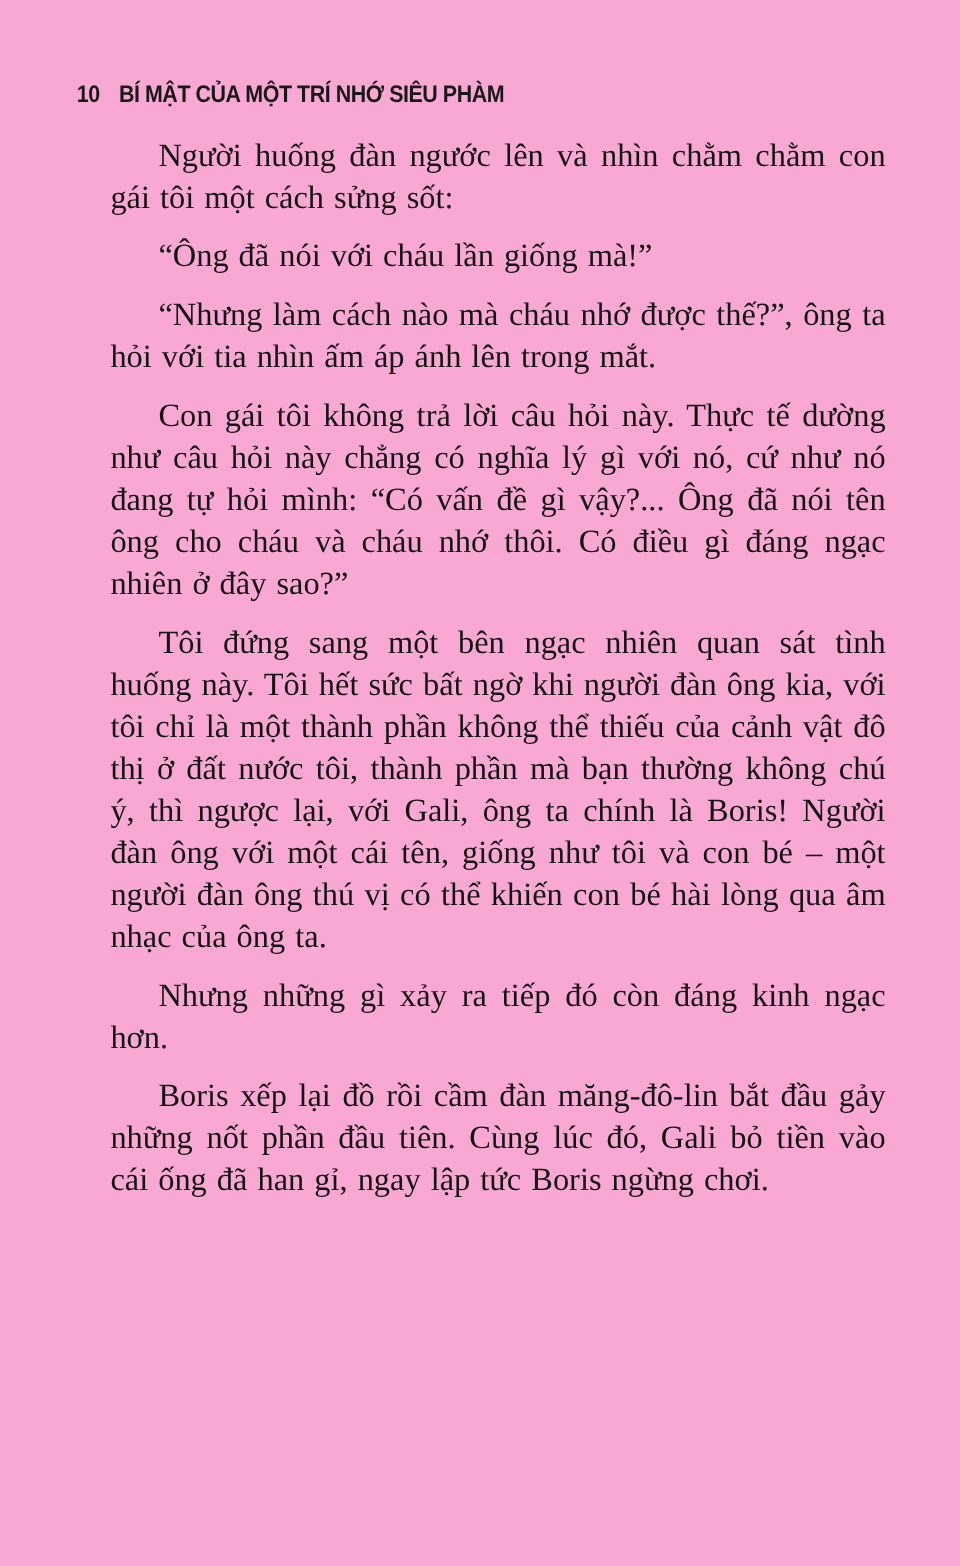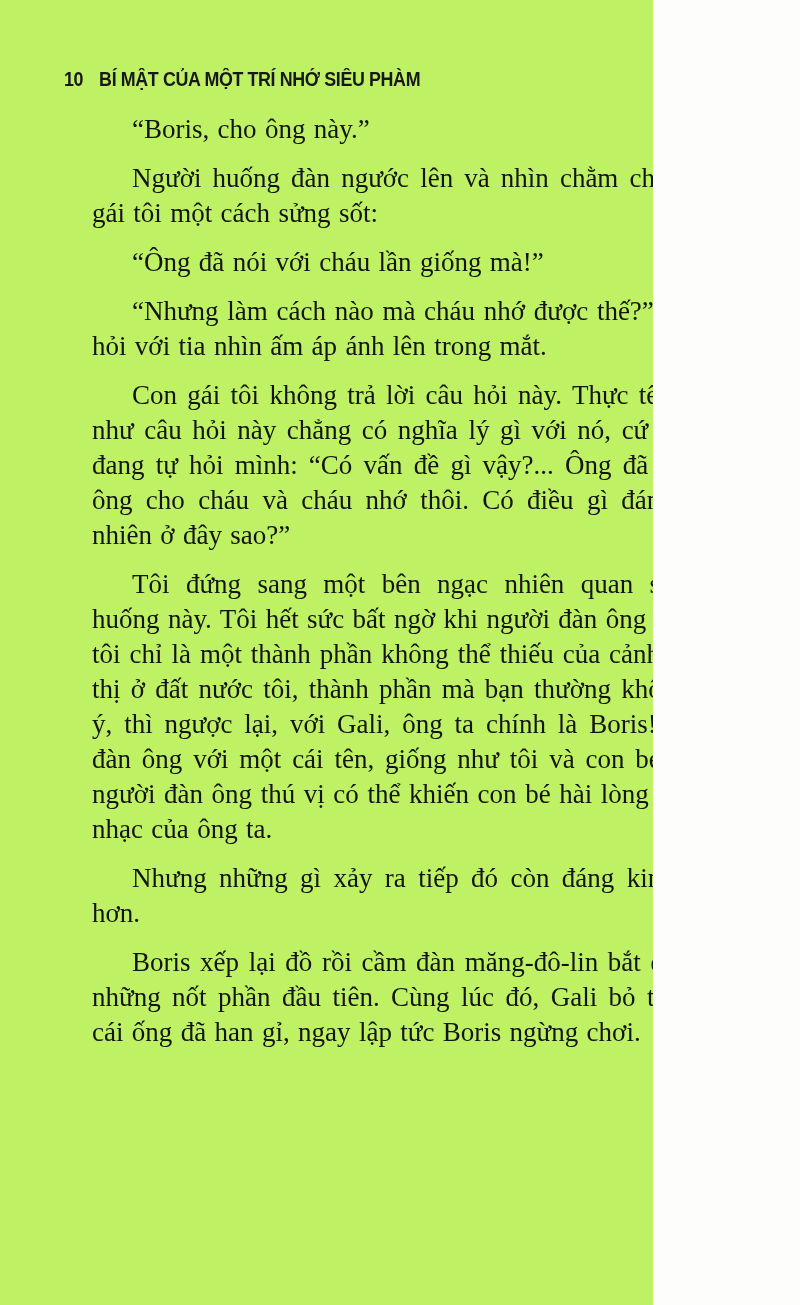--- a/index.html
+++ b/index.html
@@ -8,23 +8,23 @@
   }
   body {
     width: 800px;
     height: 1305px;
     background: #fdfdfb;
     color: #151515;
     font-family: "Liberation Serif", serif;
   }
   .page {
     position: relative;
-    width: 653px;
+    width: 800px;
     height: 1305px;
-    background: #bef264;
+    background: #f9a8d4;
     overflow: hidden;
   }
   .running-header {
     position: absolute;
     top: 68px;
     left: 64px;
     display: flex;
     align-items: baseline;
     gap: 17px;
     font-family: "Liberation Sans", sans-serif;
@@ -59,21 +59,20 @@
 <body>
 
 <div class="page">
 
   <header class="running-header">
     <span>10</span>
     <span>BÍ MẬT CỦA MỘT TRÍ NHỚ SIÊU PHÀM</span>
   </header>
 
   <main class="body-text">
-    <p>“Boris, cho ông này.”</p>
     <p>Người huống đàn ngước lên và nhìn chằm chằm con gái tôi một cách sửng sốt:</p>
     <p>“Ông đã nói với cháu lần giống mà!”</p>
     <p>“Nhưng làm cách nào mà cháu nhớ được thế?”, ông ta hỏi với tia nhìn ấm áp ánh lên trong mắt.</p>
     <p>Con gái tôi không trả lời câu hỏi này. Thực tế dường như câu hỏi này chẳng có nghĩa lý gì với nó, cứ như nó đang tự hỏi mình: “Có vấn đề gì vậy?... Ông đã nói tên ông cho cháu và cháu nhớ thôi. Có điều gì đáng ngạc nhiên ở đây sao?”</p>
     <p>Tôi đứng sang một bên ngạc nhiên quan sát tình huống này. Tôi hết sức bất ngờ khi người đàn ông kia, với tôi chỉ là một thành phần không thể thiếu của cảnh vật đô thị ở đất nước tôi, thành phần mà bạn thường không chú ý, thì ngược lại, với Gali, ông ta chính là Boris! Người đàn ông với một cái tên, giống như tôi và con bé – một người đàn ông thú vị có thể khiến con bé hài lòng qua âm nhạc của ông ta.</p>
     <p>Nhưng những gì xảy ra tiếp đó còn đáng kinh ngạc hơn.</p>
     <p>Boris xếp lại đồ rồi cầm đàn măng-đô-lin bắt đầu gảy những nốt phần đầu tiên. Cùng lúc đó, Gali bỏ tiền vào cái ống đã han gỉ, ngay lập tức Boris ngừng chơi.</p>
   </main>
 
 </div>

